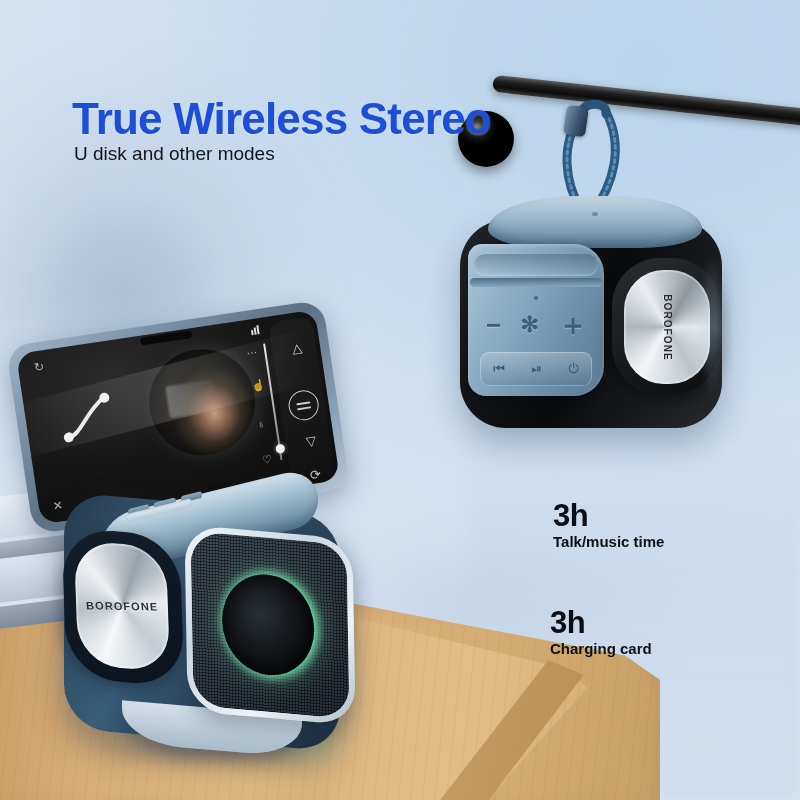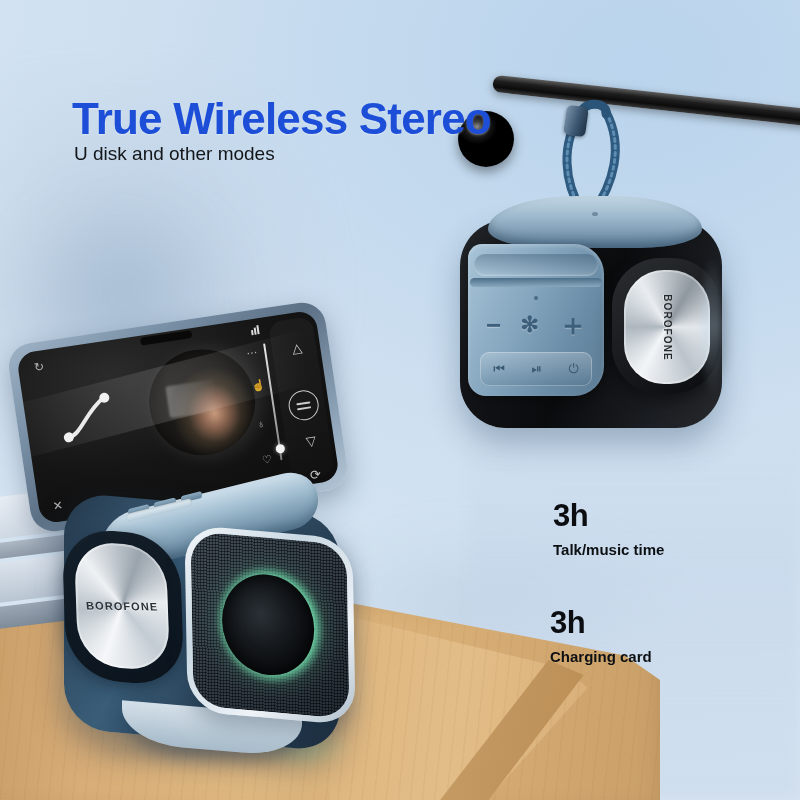--- a/index.html
+++ b/index.html
@@ -437,21 +437,21 @@
     white-space:nowrap;
   }
   .sub .l2 { display:block; }
 
   .spec { position:absolute; }
   .spec .val {
     font-size:31px; font-weight:700; color:#0b0d10; line-height:1;
     letter-spacing:-.5px;
   }
   .spec .lbl {
-    margin-top:10px; font-size:15px; font-weight:700; color:#0d1013;
+    margin-top:2px; font-size:15px; font-weight:700; color:#0d1013;
   }
   .spec-talk    { left:553px; top:500px; }
   .spec-charge  { left:550px; top:607px; }
 </style>
 </head>
 <body>
 
 <div id="stage">
 
   <div class="bg-base"></div>

